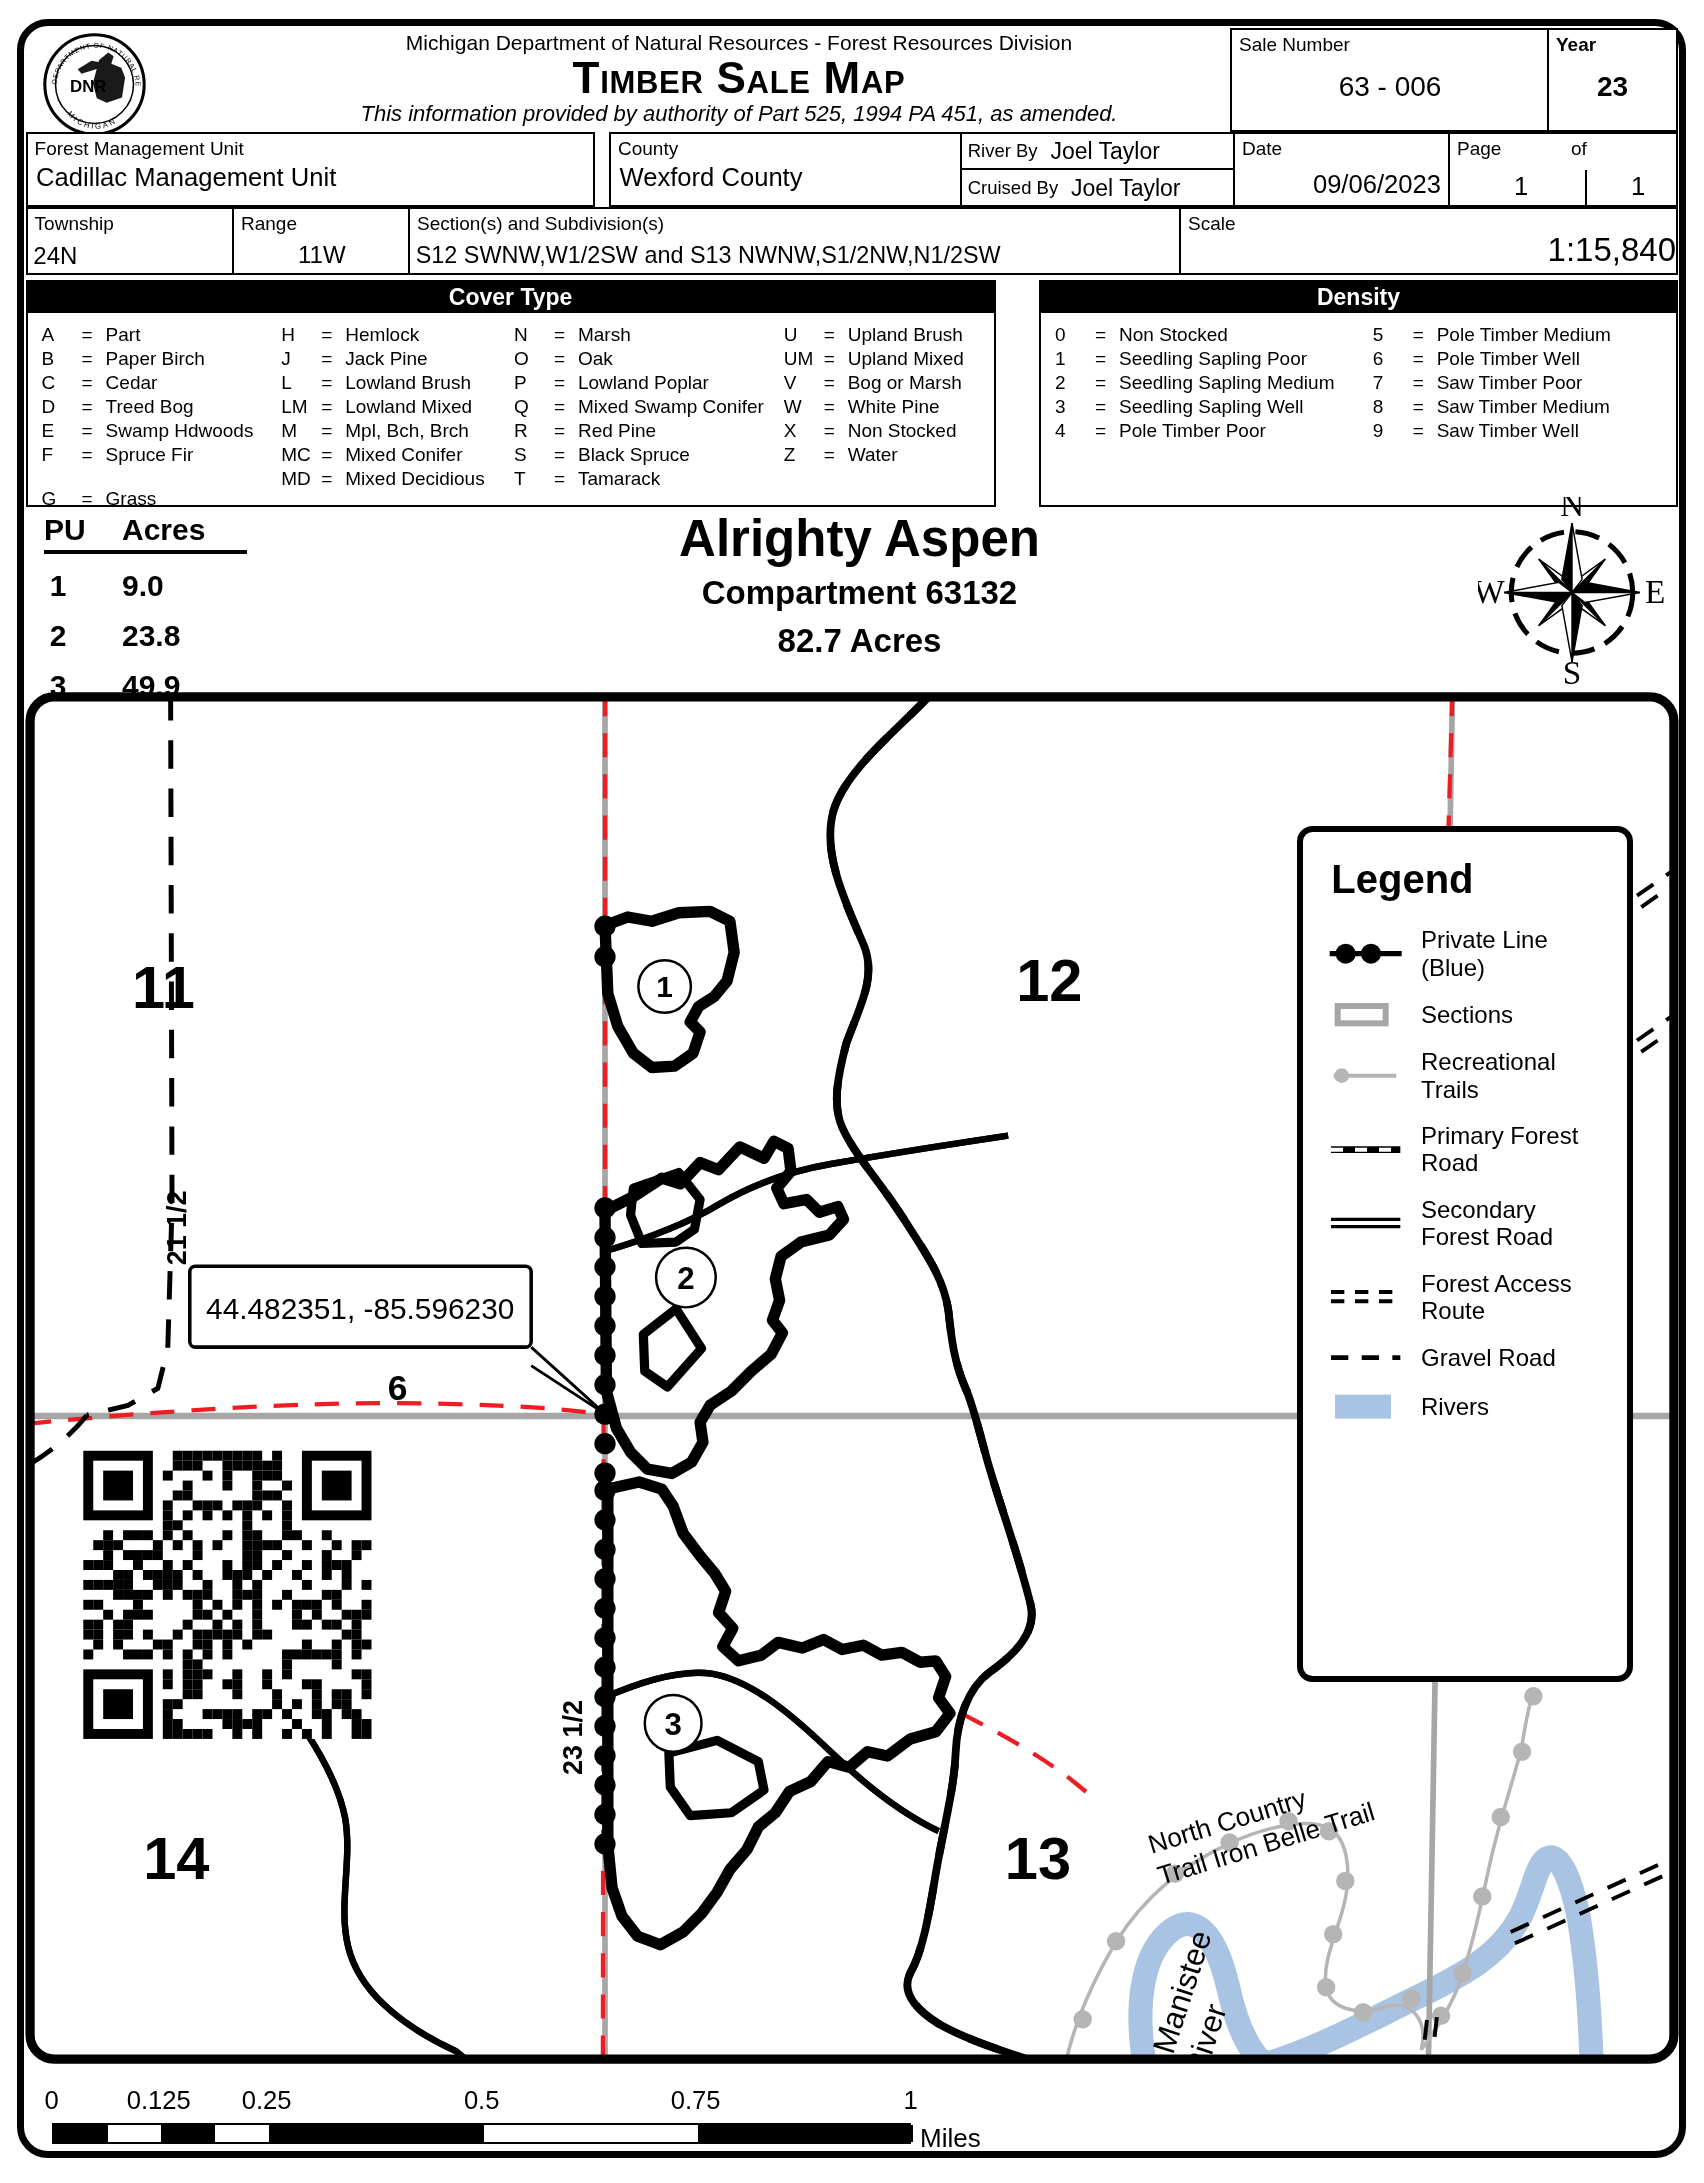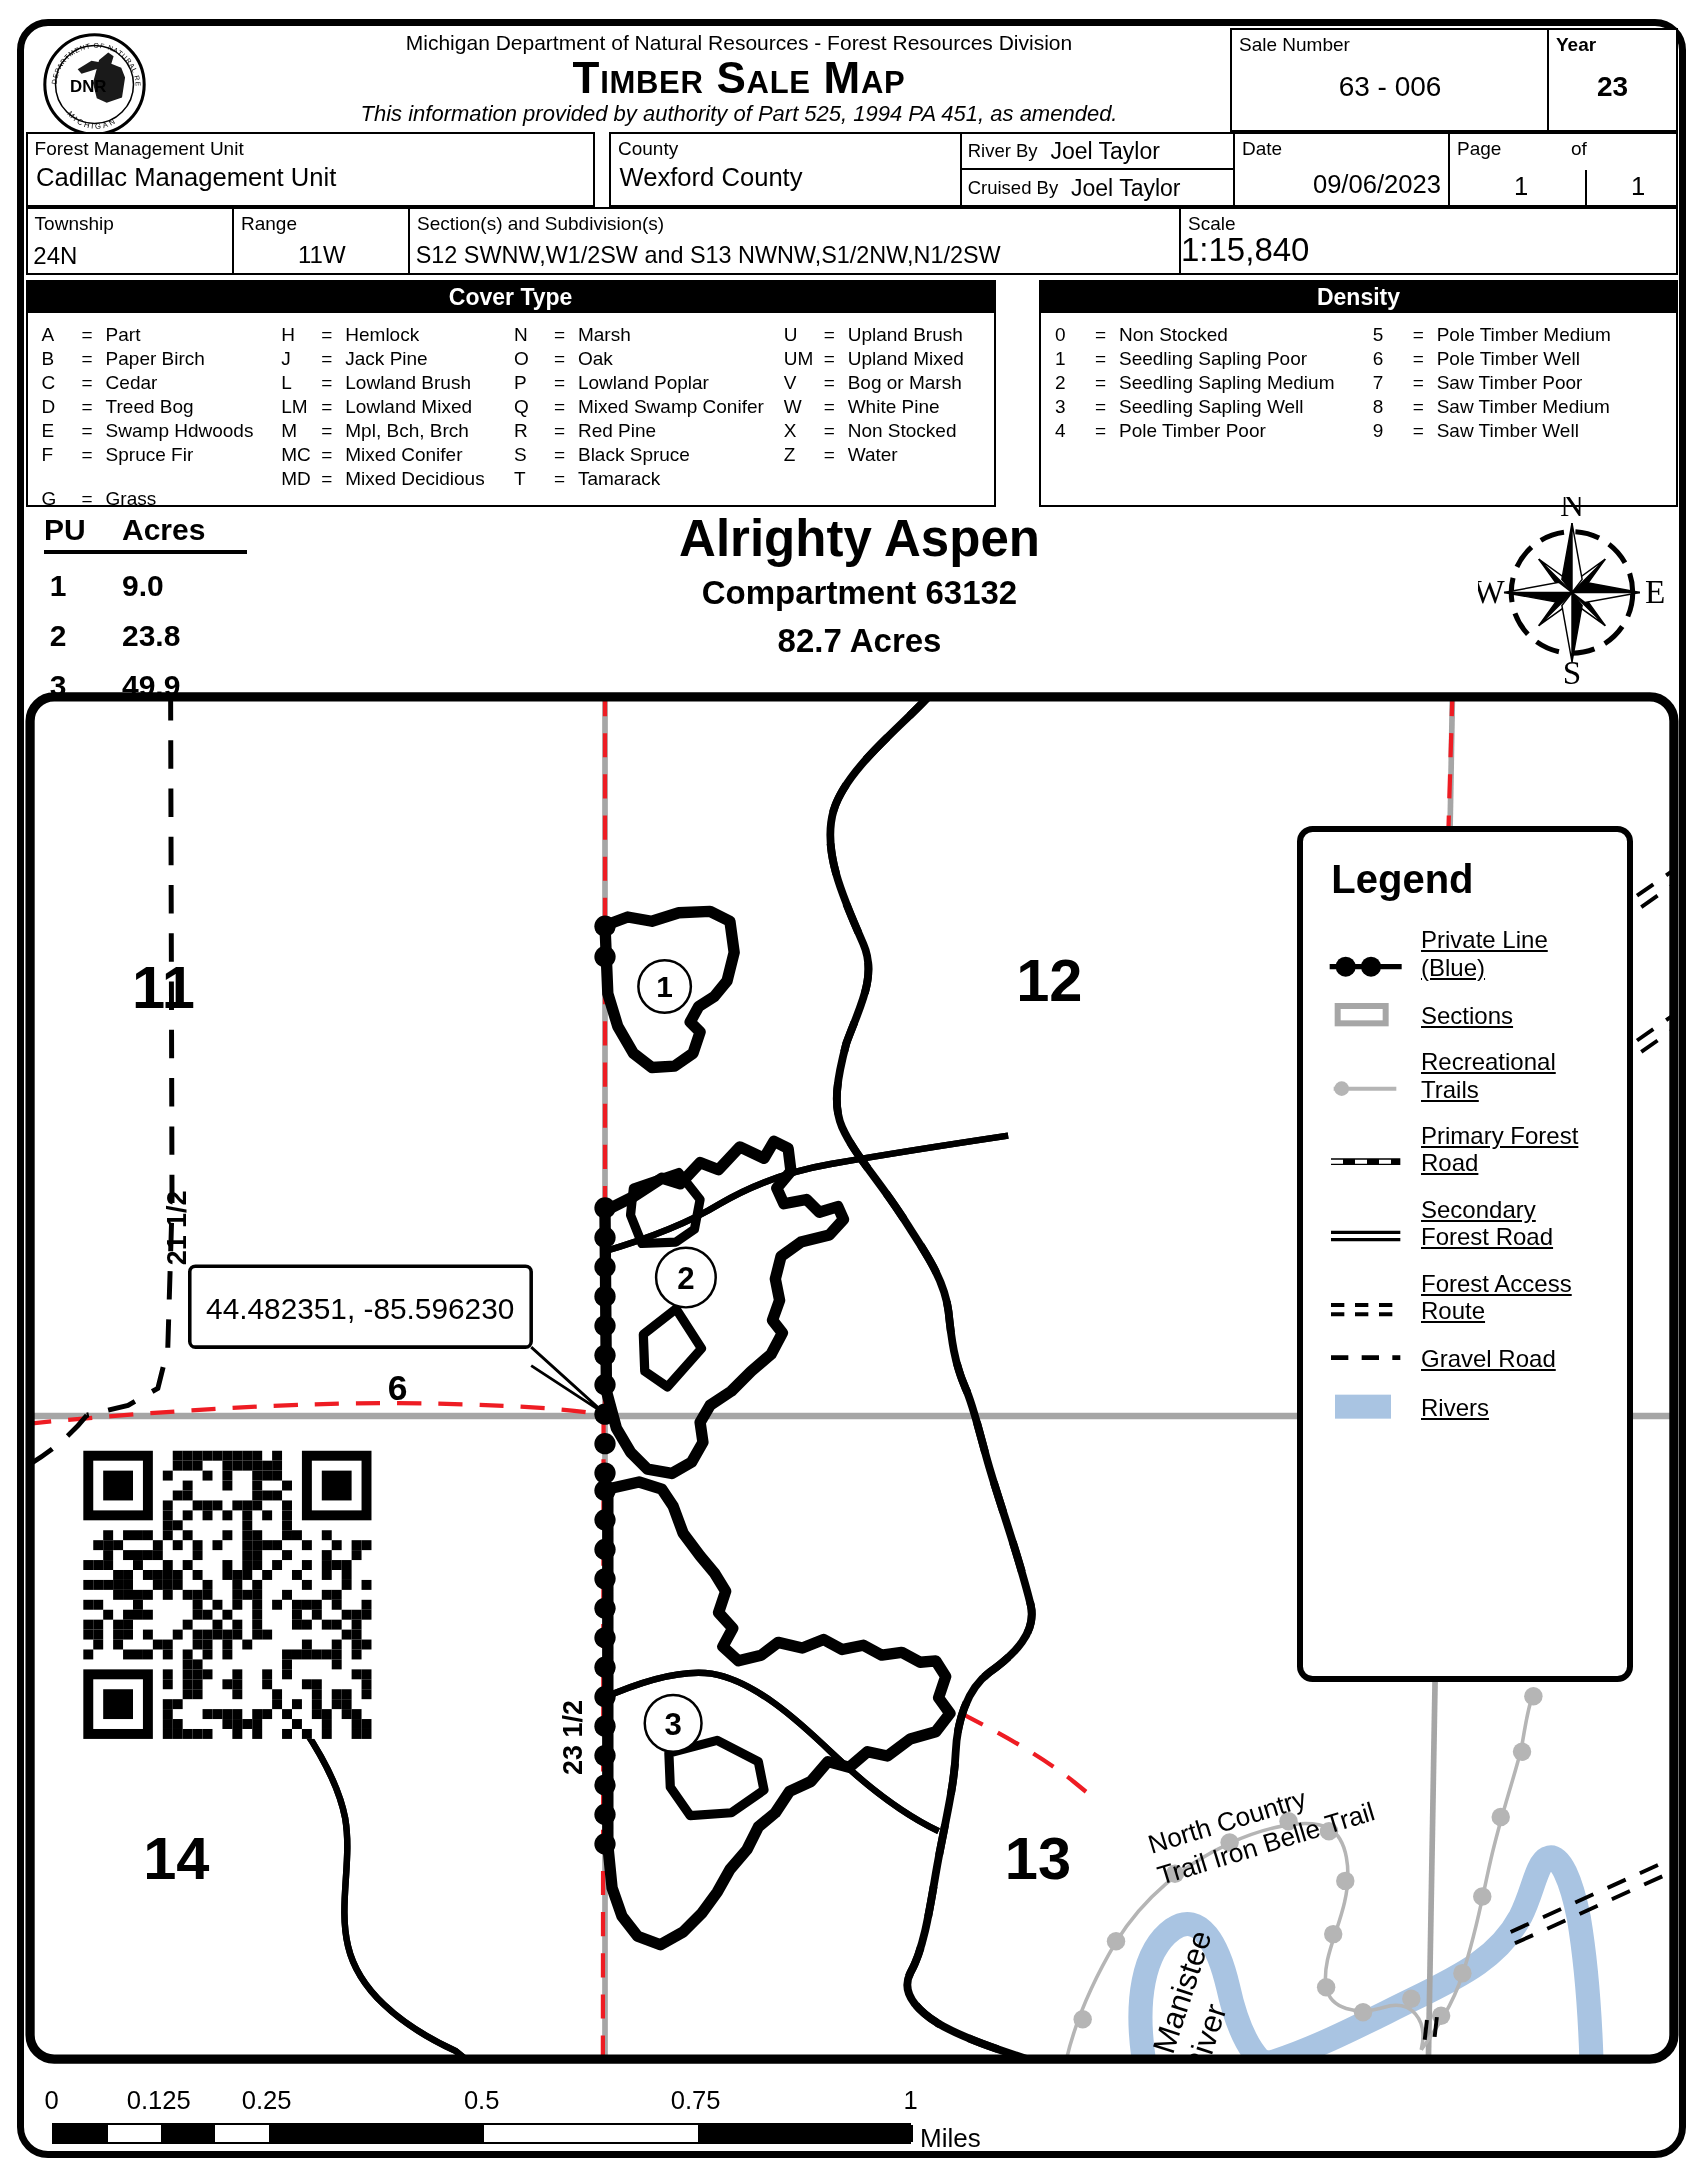--- a/index.html
+++ b/index.html
@@ -34,21 +34,21 @@
 .pu-hdr span:first-child{width:78px;}
 .pu-row{display:flex;font-size:30px;font-weight:bold;margin-top:15.6px;}
 .pu-row .pu-num{width:78px;padding-left:5.7px;}
 
 .sale-name{font-size:51px;font-weight:bold;line-height:1.0;}
 .sale-sub{font-size:33px;font-weight:bold;margin-top:10px;}
 
 .legend{position:absolute;left:1297px;top:826px;width:336px;height:856px;background:#fff;border:6.4px solid #000;border-radius:15.6px;padding:21px 14px 17px 24px;display:flex;flex-direction:column;z-index:5;}
 .lg-title{font-size:40px;font-weight:bold;margin:4.3px 0 24px 4.3px;}
 #legend-items{display:flex;flex-direction:column;gap:19px;flex:1;}
-.lg-row{display:flex;align-items:flex-end;gap:10px;text-decoration:underline;}
+.lg-row{display:flex;align-items:center;gap:10px;}
 .lg-icon{width:84px;flex:none;display:flex;align-items:center;}
 .lg-label{font-size:24px;line-height:1.14;white-space:pre-line;}
 
 .scalebar{position:absolute;left:41px;top:2086px;width:1079px;height:71px;}
 #sb-ticks{position:absolute;left:10.7px;top:0;width:859px;height:28px;}
 .sb-tick{position:absolute;transform:translateX(-50%);font-size:25.6px;}
 #sb-bar{position:absolute;left:10.7px;top:37px;width:859px;height:21px;border:2.1px solid #000;background:#fff;}
 .sb-seg{position:absolute;top:0;height:17px;}
 .sb-unit{position:absolute;left:879px;top:37px;font-size:26px;}
 svg text{font-family:"Liberation Sans",sans-serif;}
@@ -127,21 +127,21 @@
 <div class="cell" style="left:232px;top:207px;width:178px;height:68px;">
   <span class="cell-label">Range</span>
   <span style="position:absolute;left:64px;bottom:4.3px;font-size:24px;">11W</span>
 </div>
 <div class="cell" style="left:408px;top:207px;width:774px;height:68px;">
   <span class="cell-label">Section(s) and Subdivision(s)</span>
   <span style="position:absolute;left:5.7px;bottom:4.3px;font-size:23.4px;">S12 SWNW,W1/2SW and S13 NWNW,S1/2NW,N1/2SW</span>
 </div>
 <div class="cell" style="left:1179px;top:207px;width:499px;height:68px;">
   <span class="cell-label">Scale</span>
-  <span style="position:absolute;left:0;right:0;bottom:4.3px;text-align:left;font-size:33px;">1:15,840</span>
+  <span style="position:absolute;left:0;right:0;bottom:4.3px;text-align:right;font-size:33px;">1:15,840</span>
 </div>
 
 <div class="panel" style="left:25.6px;top:280px;width:970px;height:227px;">
   <div class="panel-hdr">Cover Type</div>
   <div class="panel-body" id="cover-body">
       <div class="cover-col">
         <div class="code-row">
           <span class="code">A</span>
           <span class="eq">=</span>
           <span class="nm">Part</span>

